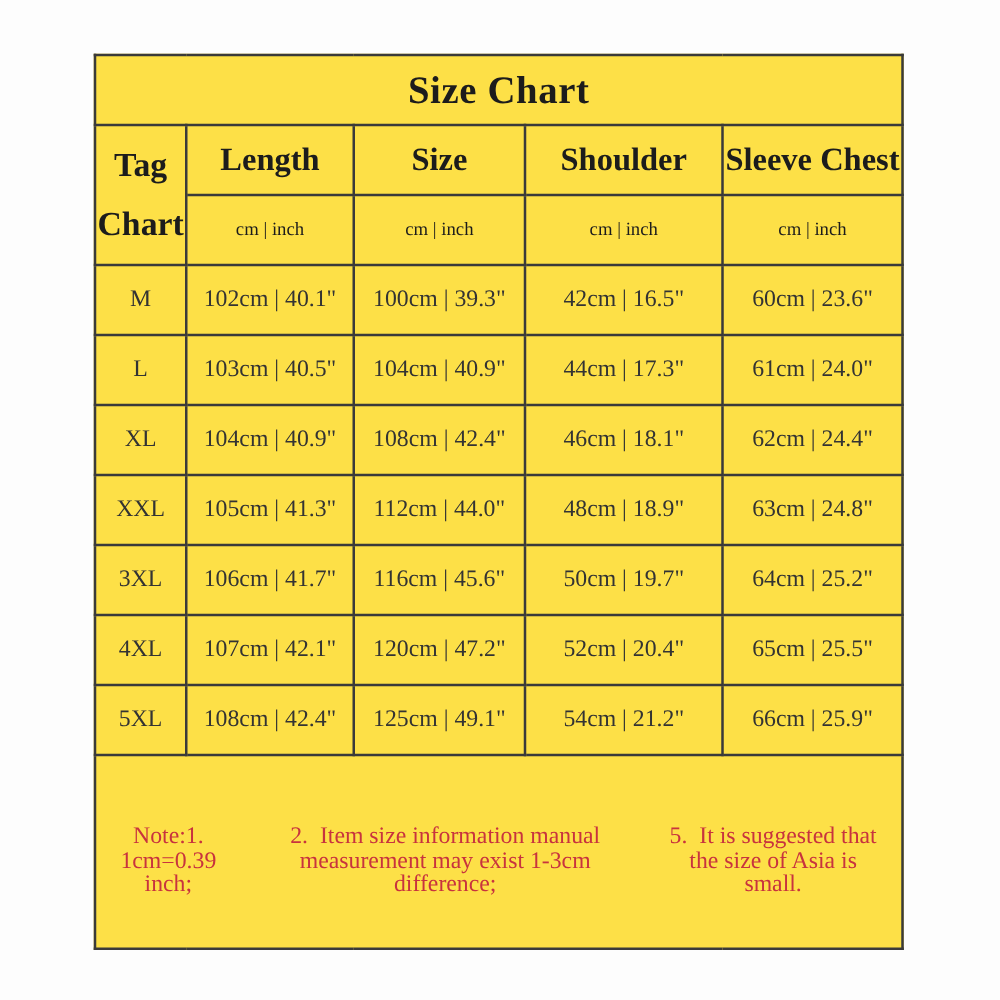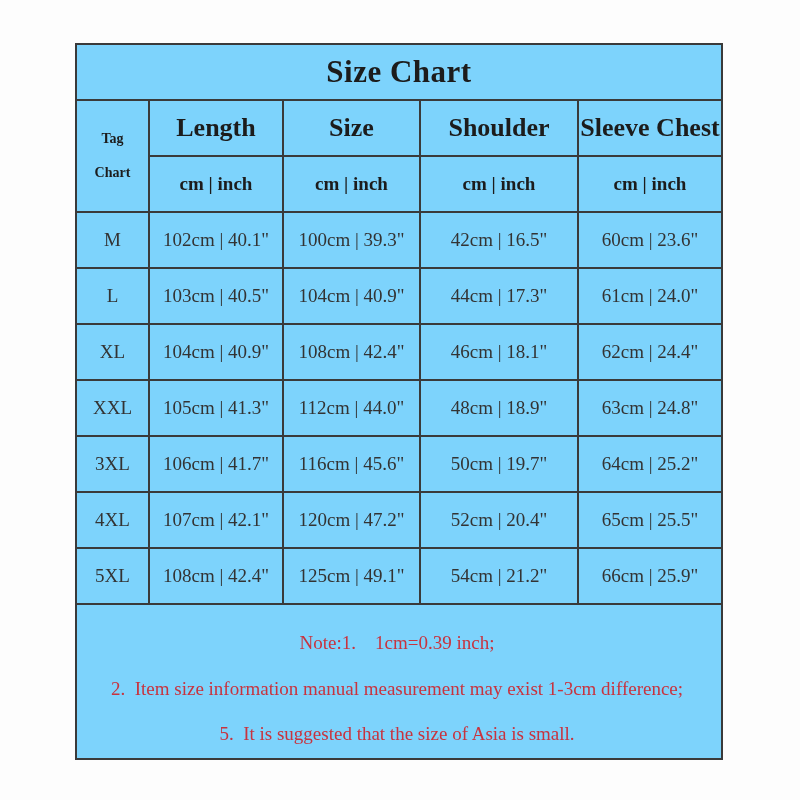--- a/index.html
+++ b/index.html
@@ -15,69 +15,69 @@
     left: 75px;
     top: 43px;
     width: 646px;
     height: 715px;
   }
   table.size-chart {
     border-collapse: collapse;
     table-layout: fixed;
     width: 646px;
     height: 715px;
-    background: #7dd3fc;
+    background: #fde047;
   }
   table.size-chart td, table.size-chart th {
     border: 2px solid #3a3a3a;
     text-align: center;
     vertical-align: middle;
     padding: 0;
     overflow: hidden;
   }
   .title-cell {
     height: 54px;
     font-size: 31px;
     font-weight: bold;
     color: #1c1c1c;
     letter-spacing: 0.5px;
   }
   .corner-cell {
     font-weight: bold;
-    font-size: 14px;
+    font-size: 27px;
     color: #1c1c1c;
   }
   .corner-cell .corner-line { line-height: 1.0; }
   .corner-cell .corner-line + .corner-line { margin-top: 20px; }
   .measure-cell {
     height: 54px;
     font-size: 26px;
     font-weight: bold;
     color: #1c1c1c;
   }
   .unit-cell {
     height: 54px;
-    font-size: 19px;
-    font-weight: bold;
+    font-size: 15px;
+    font-weight: normal;
     color: #1c1c1c;
   }
   .data-row td {
     height: 54px;
     font-size: 19px;
     font-weight: normal;
     color: #333333;
   }
   .notes-cell {
     height: 153px;
     text-align: left;
     vertical-align: top;
   }
   .notes-inner {
     display: flex;
-    flex-direction: column;
+    flex-direction: row;
     gap: 26px;
     padding: 24px 12px 10px 8px;
   }
   .note-line {
     color: #c8333e;
     font-size: 19px;
     white-space: pre-wrap;
     line-height: 1.05;
   }
 </style>

